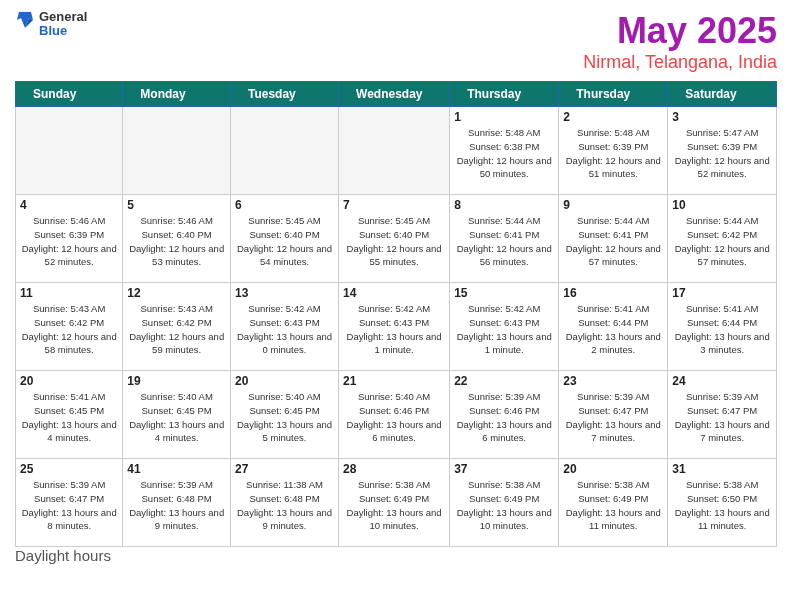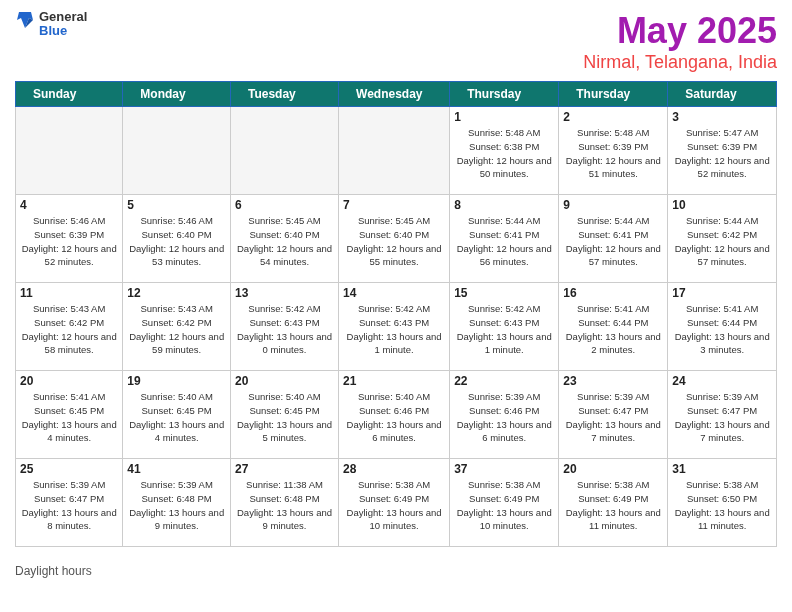--- a/index.html
+++ b/index.html
@@ -82,22 +82,22 @@
       color: #222;
       margin-bottom: 2px;
     }
     .day-info {
       color: #333;
       font-size: 9.5px;
       line-height: 1.45;
       text-align: center;
     }
     .footer-note {
-      margin-top: 17px;
-      font-size: 12px;
+      margin-top: 0;
+      font-size: 15px;
       color: #555;
       text-align: left;
     }
   </style>
 </head>
 <body>
 
 <div class="page">
   <div class="header">
     <div class="logo">

